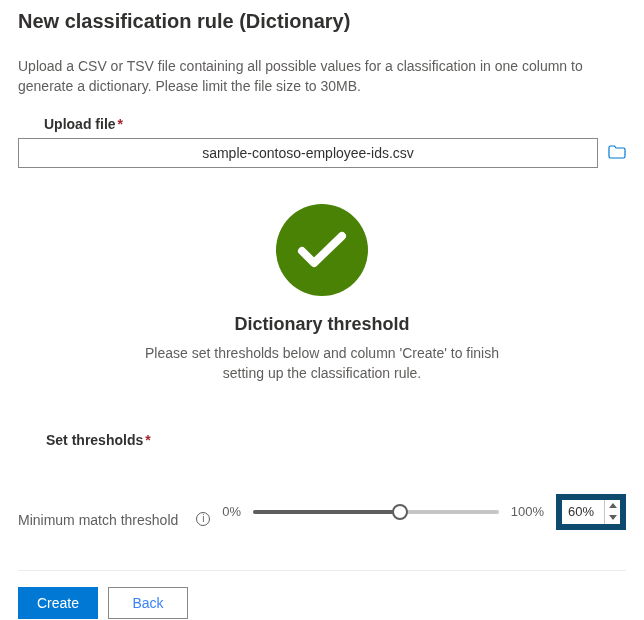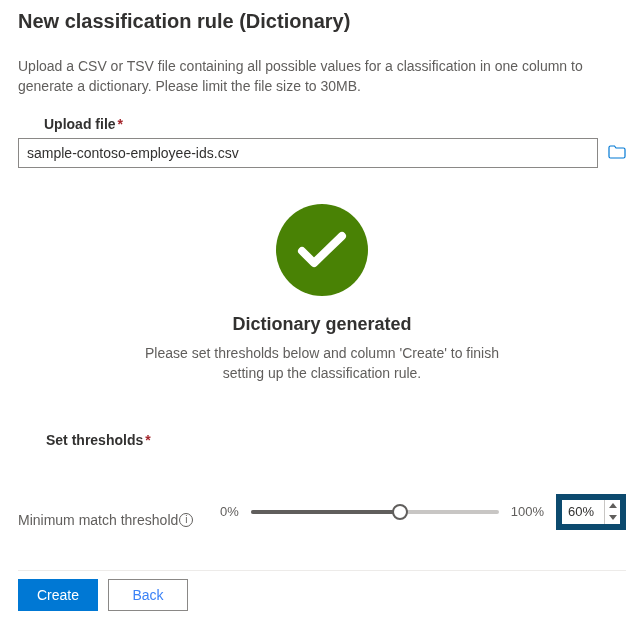--- a/index.html
+++ b/index.html
@@ -37,20 +37,21 @@
     }
     .textbox {
       flex: 1;
       height: 30px;
       border: 1px solid #8a8886;
       padding: 0 8px;
       font-family: inherit;
       font-size: 14px;
       color: #323130;
       background: #fff;
+      text-align: center;
     }
     .folder-icon { color: #0078d4; flex-shrink: 0; cursor: pointer; }
     .status-block {
       text-align: center;
       margin: 0 auto 48px auto;
       width: 360px;
     }
     .check-circle {
       width: 92px; height: 92px;
       border-radius: 50%;
@@ -76,22 +77,21 @@
     }
     .slider-row {
       display: flex;
       align-items: center;
       gap: 12px;
       margin-bottom: 40px;
     }
     .slider-label {
       color: #605e5c;
       display: flex;
-      align-items: center;
-      gap: 1px;
+      gap: 18px;
       min-width: 190px;
       margin-top: 16px;
     }
     .info-icon {
       display: inline-flex;
       width: 14px; height: 14px;
       border: 1px solid #605e5c;
       border-radius: 50%;
       align-items: center; justify-content: center;
       font-size: 10px;
@@ -143,21 +143,21 @@
       width: 16px;
     }
     .spin-btn {
       flex: 1;
       display: flex; align-items: center; justify-content: center;
       cursor: pointer;
       color: #605e5c;
     }
     .footer {
       border-top: 1px solid #edebe9;
-      padding-top: 8px;
+      padding-top: 16px;
       display: flex;
       align-items: center;
       gap: 10px;
     }
     .btn {
       height: 32px;
       min-width: 80px;
       padding: 0 16px;
       border: 1px solid #8a8886;
       background: #fff;
@@ -190,21 +190,21 @@
     </svg>
   </span>
 </div>
 
 <div class="status-block">
   <div class="check-circle">
     <svg width="52" height="40" viewBox="0 0 52 40">
       <path d="M6 21 L18 33 L46 6" stroke="#fff" stroke-width="8" fill="none" stroke-linecap="round" stroke-linejoin="round"></path>
     </svg>
   </div>
-  <div class="status-title">Dictionary generated</div>
+  <div class="status-title">Dictionary threshold</div>
   <div class="status-sub">Please set thresholds below and column 'Create' to finish setting up the classification rule.</div>
 </div>
 
 <div class="section-label">
   <span>Set thresholds</span><span class="required">*</span>
 </div>
 
 <div class="slider-row">
   <div class="slider-label">
     <span>Minimum match threshold</span>

